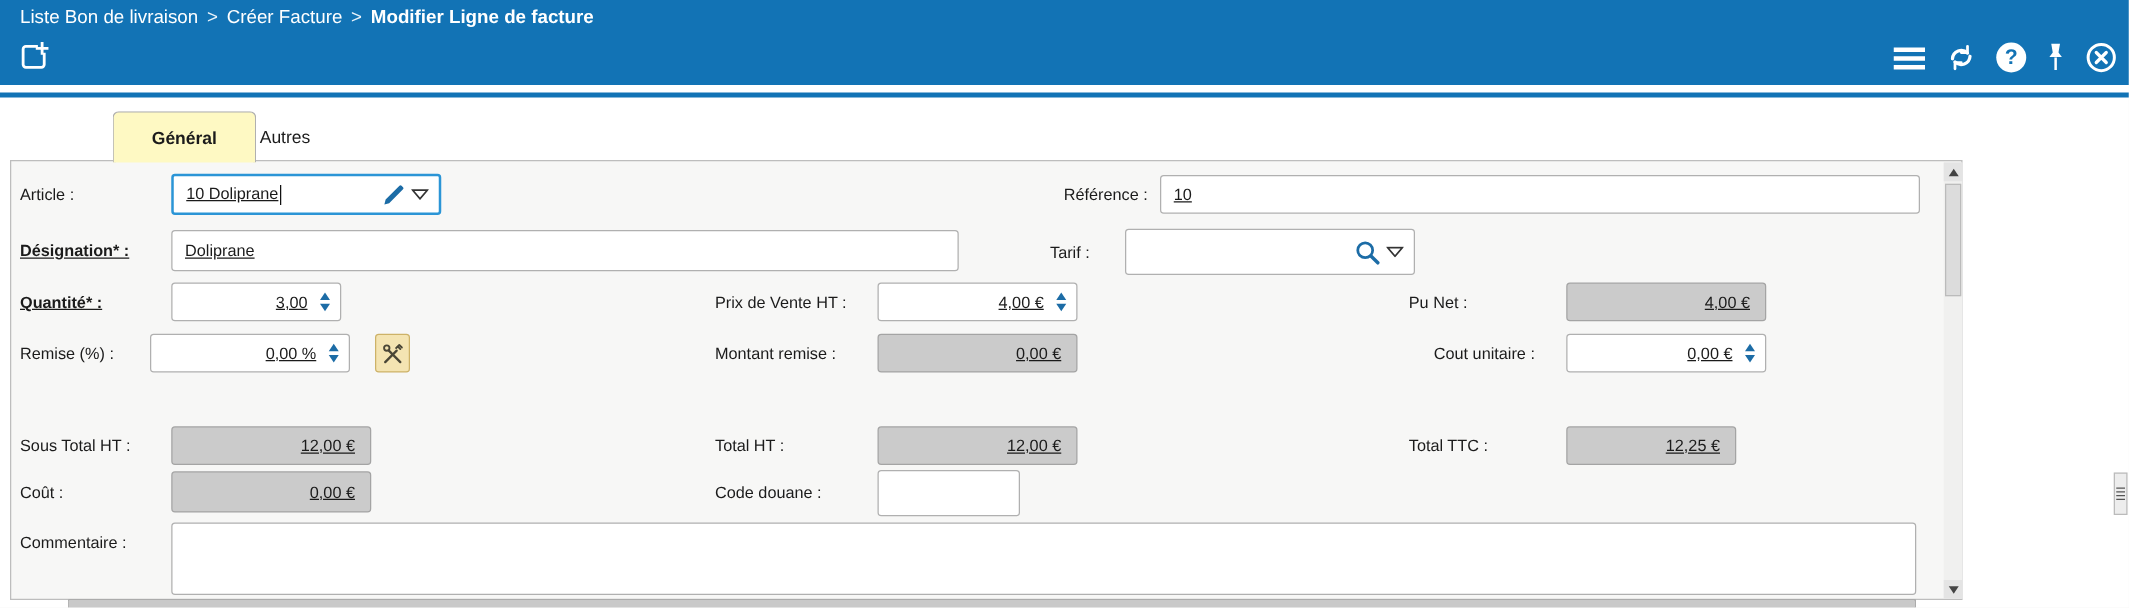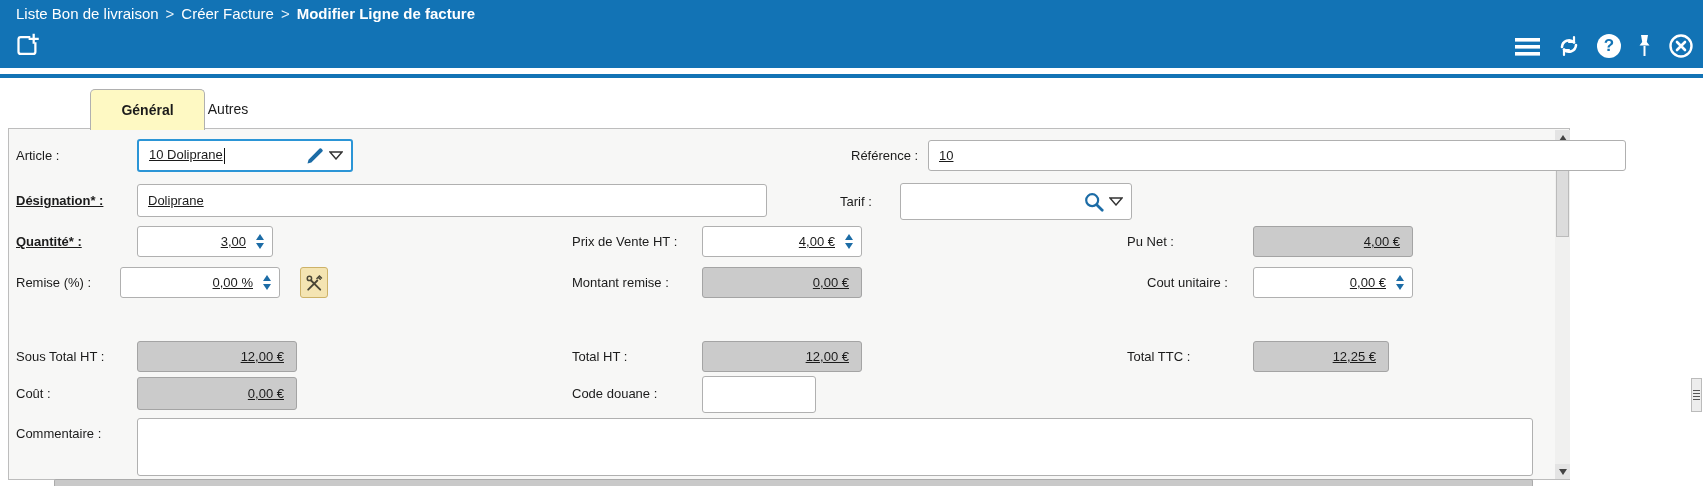--- a/index.html
+++ b/index.html
@@ -130,21 +130,21 @@
       <path d="M3 21 l1.2 -4.6 L17.5 3.1 a1.4 1.4 0 0 1 2 0 l1.4 1.4 a1.4 1.4 0 0 1 0 2 L7.6 19.8 Z" fill="#1c6ca6"></path>
     </svg>
   </span>
   <span class="drop">
     <svg width="14" height="9" viewBox="0 0 14 9">
         <path d="M1 1 h12 l-6 7 z" fill="#ffffff" stroke="#333" stroke-width="1.4"></path>
       </svg>
   </span>
 </div>
 <div class="lbl" style="left:851px;top:140px">Référence :</div>
-<div class="fld" style="left:928px;top:140px;width:698px">
+<div class="fld" style="left:928px;top:140px;width:608px">
   <span class="val">10</span>
 </div>
 
 <div class="lbl b" style="left:16px;top:185px">Désignation* :</div>
 <div class="fld" style="left:137px;top:184px;width:630px;height:33px">
   <span class="val">Doliprane</span>
 </div>
 <div class="lbl" style="left:840px;top:186px">Tarif :</div>
 <div class="fld" style="left:900px;top:183px;width:232px;height:37px">
   <span class="val"></span>

